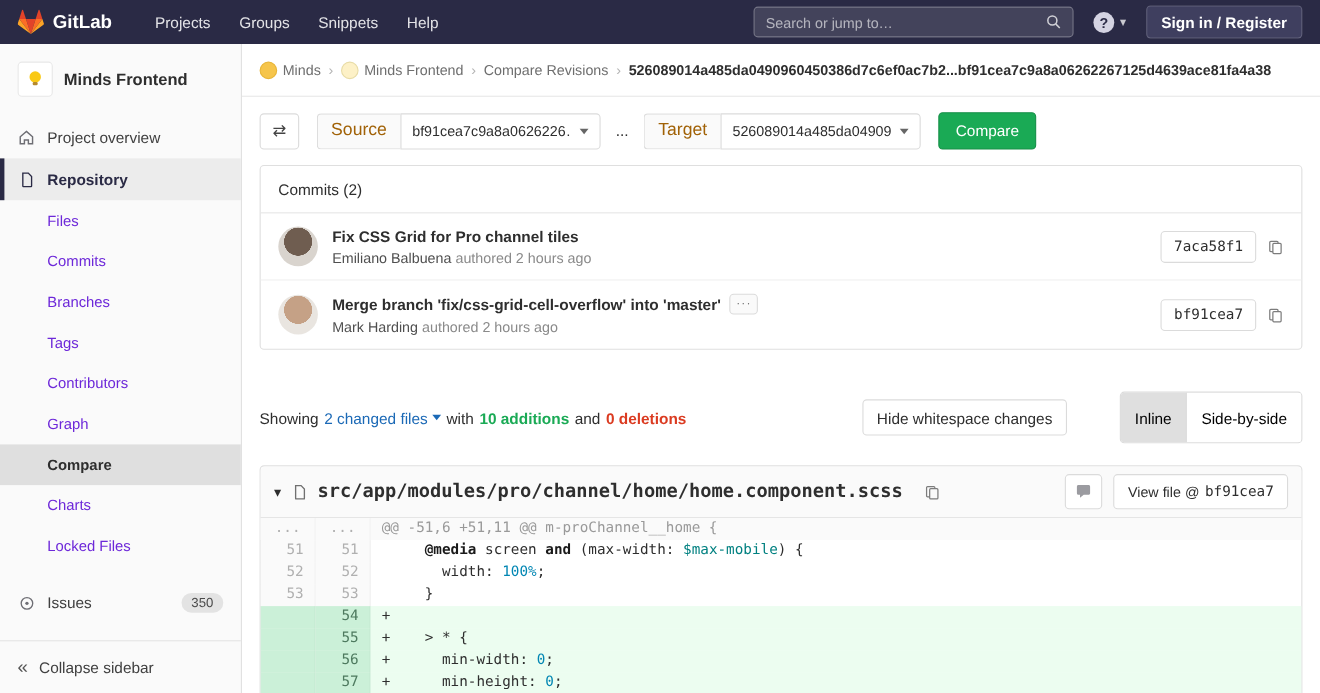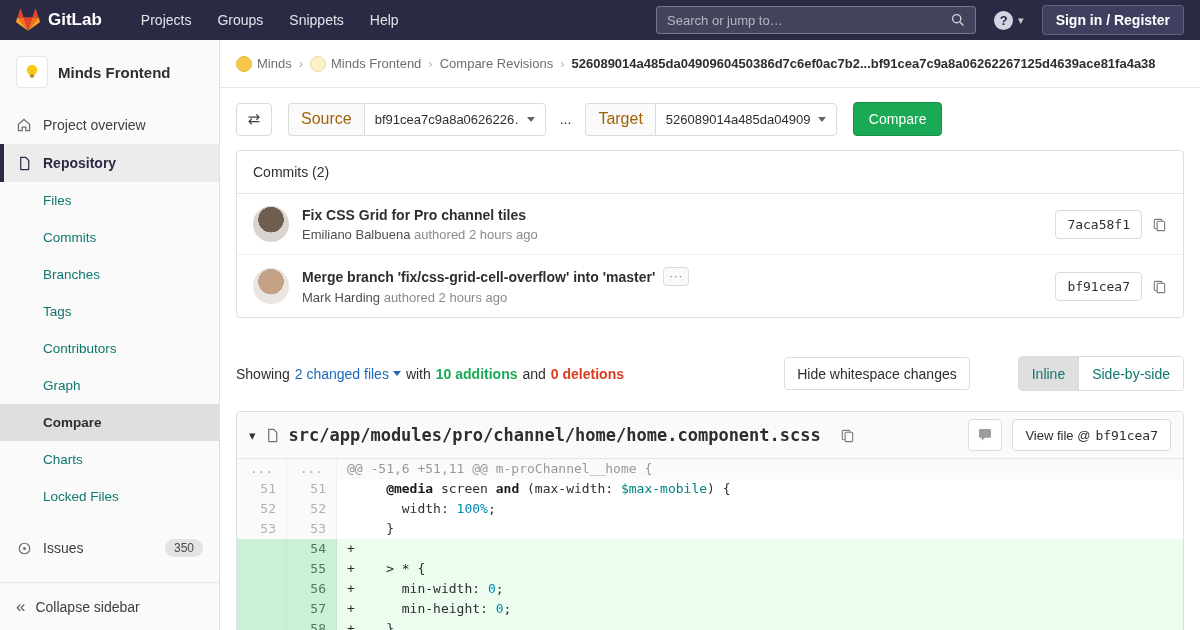--- a/index.html
+++ b/index.html
@@ -10,21 +10,21 @@
   ul { list-style: none; }
 
   
   .navbar { position: fixed; top: 0; left: 0; right: 0; height: 40px; background: #2a2a45;
             display: flex; align-items: center; justify-content: space-between; padding: 0 16px; z-index: 50; }
   .nav-left { display: flex; align-items: center; }
   .brand { display: flex; align-items: center; gap: 8px; color: #fff; font-weight: bold; font-size: 17px; }
   .nav-links { display: flex; margin-left: 26px; }
   .nav-link { color: rgba(255,255,255,.87); font-size: 14px; padding: 0 13px; line-height: 40px; cursor: pointer; }
   .nav-right { display: flex; align-items: center; gap: 18px; }
-  .search-box { width: 320px; height: 28px; background: rgba(255,255,255,.12); border: 1px solid rgba(255,255,255,.28);
+  .search-box { width: 291px; height: 28px; background: rgba(255,255,255,.12); border: 1px solid rgba(255,255,255,.28);
                 border-radius: 4px; display: flex; align-items: center; padding: 0 10px; }
   .search-box input { flex: 1; background: transparent; border: none; outline: none; color: #fff; font-size: 13px;
                       font-family: "Liberation Sans", sans-serif; }
   .search-box input::placeholder { color: rgba(255,255,255,.6); }
   .help-menu { display: flex; align-items: center; gap: 5px; cursor: pointer; }
   .help-circle { width: 19px; height: 19px; border-radius: 50%; background: #d4d3e2; color: #2a2a45;
                  font-size: 13px; font-weight: bold; display: flex; align-items: center; justify-content: center; }
   .nav-caret { color: rgba(255,255,255,.75); font-size: 11px; }
   .signin-btn { height: 30px; padding: 0 13px; background: #3f3f5f; border: 1px solid rgba(255,255,255,.18);
                 border-radius: 4px; color: #fff; font-weight: 600; font-size: 14px; display: flex; align-items: center; }
@@ -37,21 +37,21 @@
                     display: flex; align-items: center; justify-content: center; flex: 0 0 32px; }
   .project-title { font-weight: 600; font-size: 15px; color: #2e2e2e; }
   .side-nav { flex: 1; overflow: hidden; padding-top: 6px; }
   .side-item { display: flex; align-items: center; gap: 11px; height: 38px; padding: 0 16px; color: #404040;
                font-size: 14px; cursor: pointer; }
   .side-item .s-icon { width: 16px; display: flex; justify-content: center; color: #6e6e74; }
   .side-item.active-section { background: #ececec; border-left: 4px solid #2a2a45; padding-left: 12px;
                               font-weight: 600; color: #2a2a45; }
   .subnav { padding-bottom: 2px; }
   .subnav-item { height: 37px; display: flex; align-items: center; padding-left: 43px; font-size: 13.5px;
-                 color: #0f766e; cursor: pointer; }
+                 color: #6d28d9; cursor: pointer; }
   .subnav-item.active { background: #dfdfdf; font-weight: 600; color: #2e2e2e; }
   .side-item.issues-item { margin-top: 12px; }
   .count-badge { margin-left: auto; background: rgba(0,0,0,.09); color: #4a4a4a; font-size: 12px;
                  padding: 2px 9px; border-radius: 10px; }
   .collapse-bar { border-top: 1px solid #e5e5e5; height: 48px; display: flex; align-items: center; gap: 10px;
                   padding: 0 16px; color: #404040; font-size: 14px; cursor: pointer; }
   .collapse-glyph { font-size: 17px; color: #555; line-height: 1; }
 
   
   .main { margin: 40px 0 0 220px; height: 590px; overflow: hidden; }
@@ -107,22 +107,22 @@
   .summary-row { margin-top: 38px; display: flex; align-items: center; justify-content: space-between; font-size: 14px; }
   .summary-left { display: flex; align-items: center; gap: 5px; flex-wrap: nowrap; }
   .link-blue { color: #1b69b6; cursor: pointer; display: inline-flex; align-items: center; gap: 4px; }
   .caret-blue { border-top-color: #1b69b6; }
   .additions { color: #1aaa55; font-weight: bold; }
   .deletions { color: #db3b21; font-weight: bold; }
   .summary-right { display: flex; align-items: center; gap: 36px; }
   .btn-default { height: 33px; padding: 0 12px; border: 1px solid #dbdbdb; background: #fff; border-radius: 4px;
                  font-size: 14px; color: #2e2e2e; display: flex; align-items: center; }
   .segmented { display: flex; margin-left: 12px; border: 1px solid #dbdbdb; border-radius: 4px; overflow: hidden; }
-  .seg { height: 33px; padding: 0 13px; display: flex; align-items: center; font-size: 14px; background: #fff;
-         border: none; color: #0f766e; }
+  .seg { height: 45px; padding: 0 13px; display: flex; align-items: center; font-size: 14px; background: #fff;
+         border: none; color: #000000; }
   .seg.active { background: #dfdfdf; }
   .seg:first-child { border-right: 1px solid #dbdbdb; }
 
   
   .diff-panel { margin-top: 20px; border: 1px solid #dfdfdf; border-radius: 4px 4px 0 0; }
   .diff-header { display: flex; align-items: center; gap: 9px; background: #fafafa; padding: 7px 12px;
                  border-bottom: 1px solid #e5e5e5; border-radius: 4px 4px 0 0; }
   .diff-caret { font-size: 13px; color: #2e2e2e; cursor: pointer; line-height: 1; }
   .file-path { font-family: "DejaVu Sans Mono", "Liberation Mono", monospace; font-size: 17px; font-weight: 600;
                color: #2e2e2e; cursor: pointer; }

